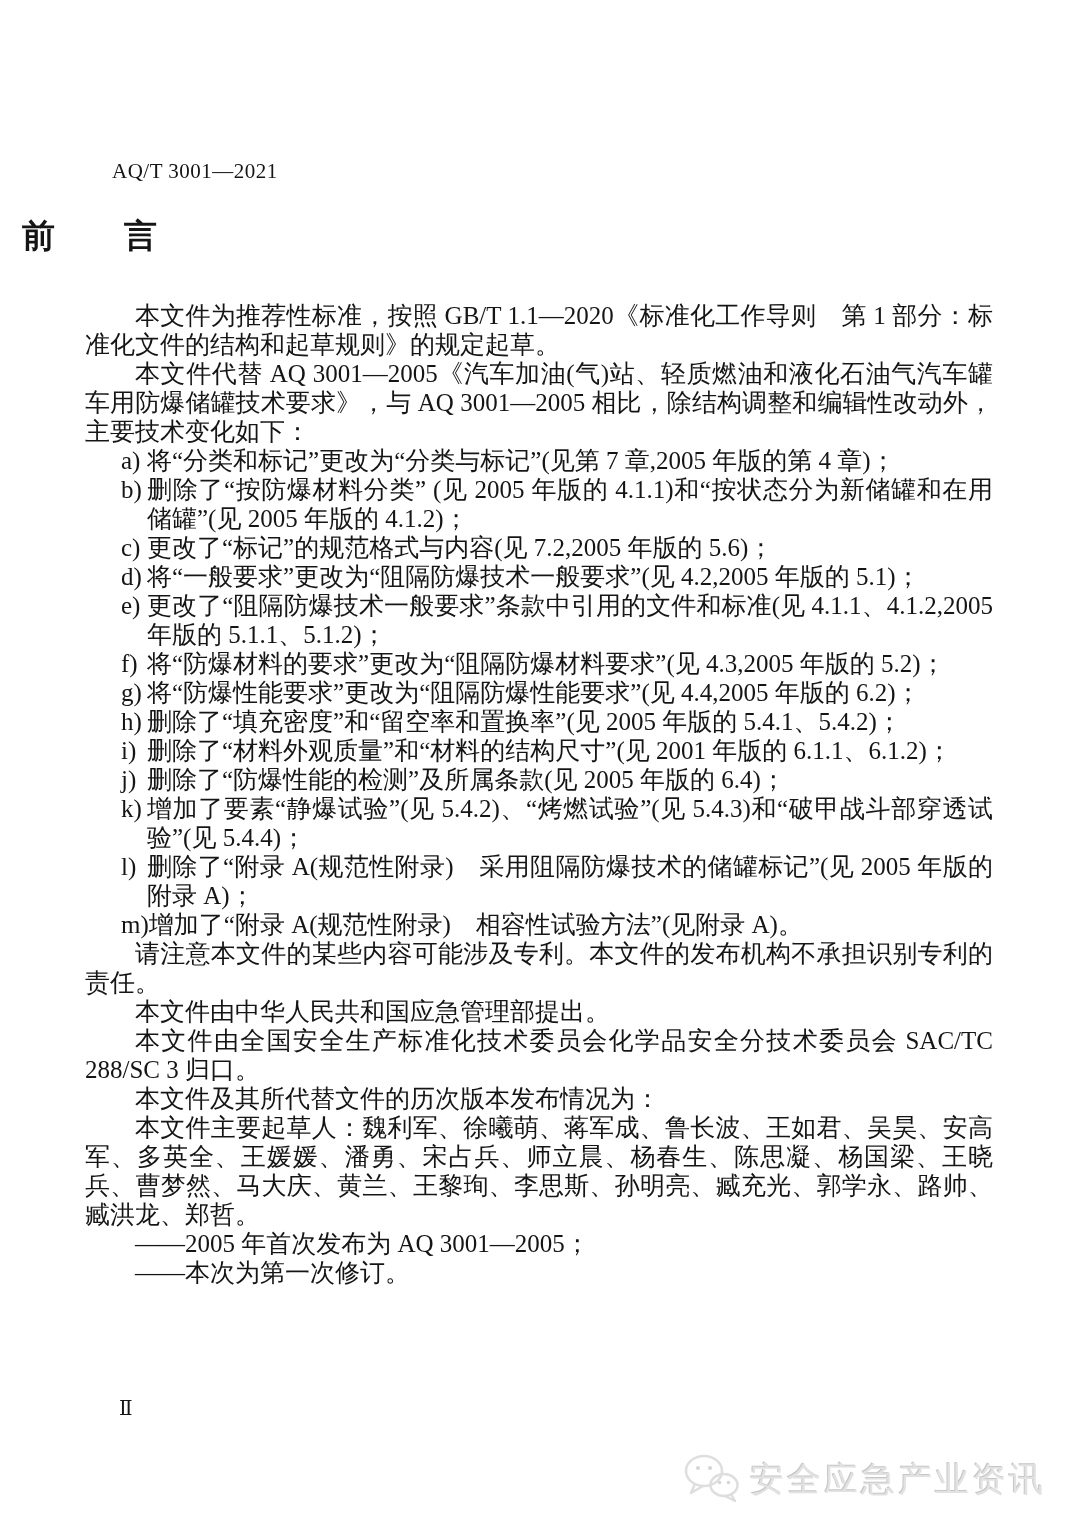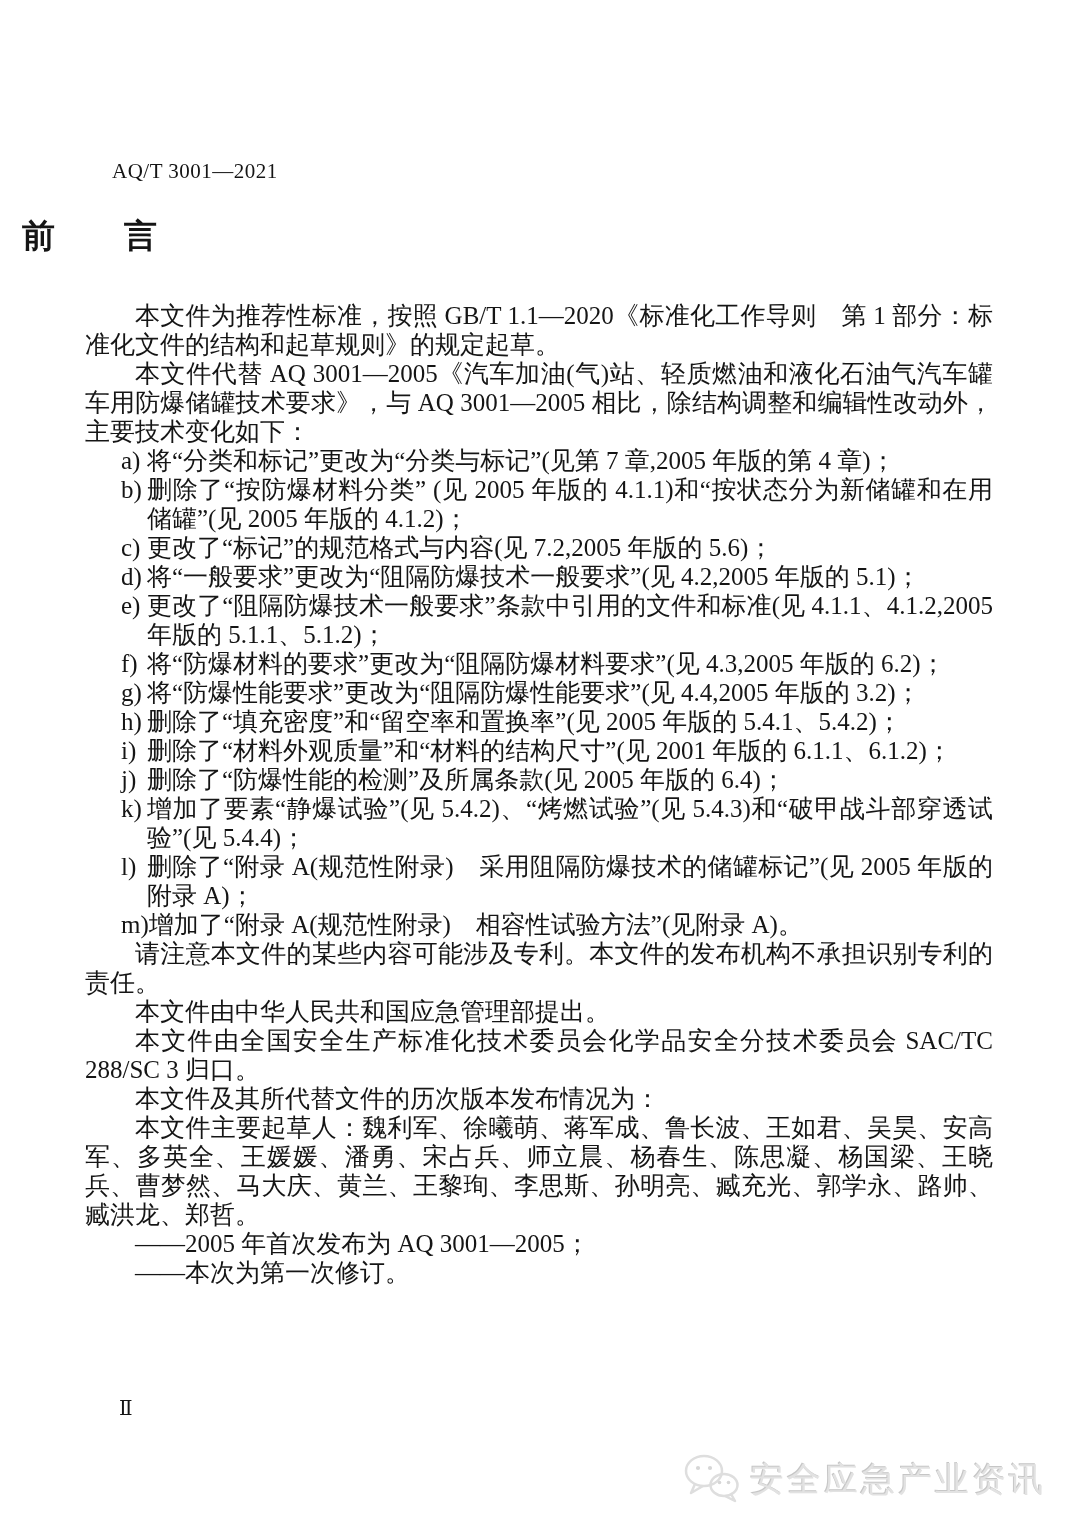--- a/index.html
+++ b/index.html
@@ -118,25 +118,25 @@
       <div class="change-item">
         <span class="change-label">d)</span>
         <span class="change-text">将“一般要求”更改为“阻隔防爆技术一般要求”(见 4.2,2005 年版的 5.1)；</span>
       </div>
       <div class="change-item">
         <span class="change-label">e)</span>
         <span class="change-text">更改了“阻隔防爆技术一般要求”条款中引用的文件和标准(见 4.1.1、4.1.2,2005 年版的 5.1.1、5.1.2)；</span>
       </div>
       <div class="change-item">
         <span class="change-label">f)</span>
-        <span class="change-text">将“防爆材料的要求”更改为“阻隔防爆材料要求”(见 4.3,2005 年版的 6.2)；</span>
+        <span class="change-text">将“防爆材料的要求”更改为“阻隔防爆材料要求”(见 4.3,2005 年版的 5.2)；</span>
       </div>
       <div class="change-item">
         <span class="change-label">g)</span>
-        <span class="change-text">将“防爆性能要求”更改为“阻隔防爆性能要求”(见 4.4,2005 年版的 3.2)；</span>
+        <span class="change-text">将“防爆性能要求”更改为“阻隔防爆性能要求”(见 4.4,2005 年版的 6.2)；</span>
       </div>
       <div class="change-item">
         <span class="change-label">h)</span>
         <span class="change-text">删除了“填充密度”和“留空率和置换率”(见 2005 年版的 5.4.1、5.4.2)；</span>
       </div>
       <div class="change-item">
         <span class="change-label">i)</span>
         <span class="change-text">删除了“材料外观质量”和“材料的结构尺寸”(见 2001 年版的 6.1.1、6.1.2)；</span>
       </div>
       <div class="change-item">

